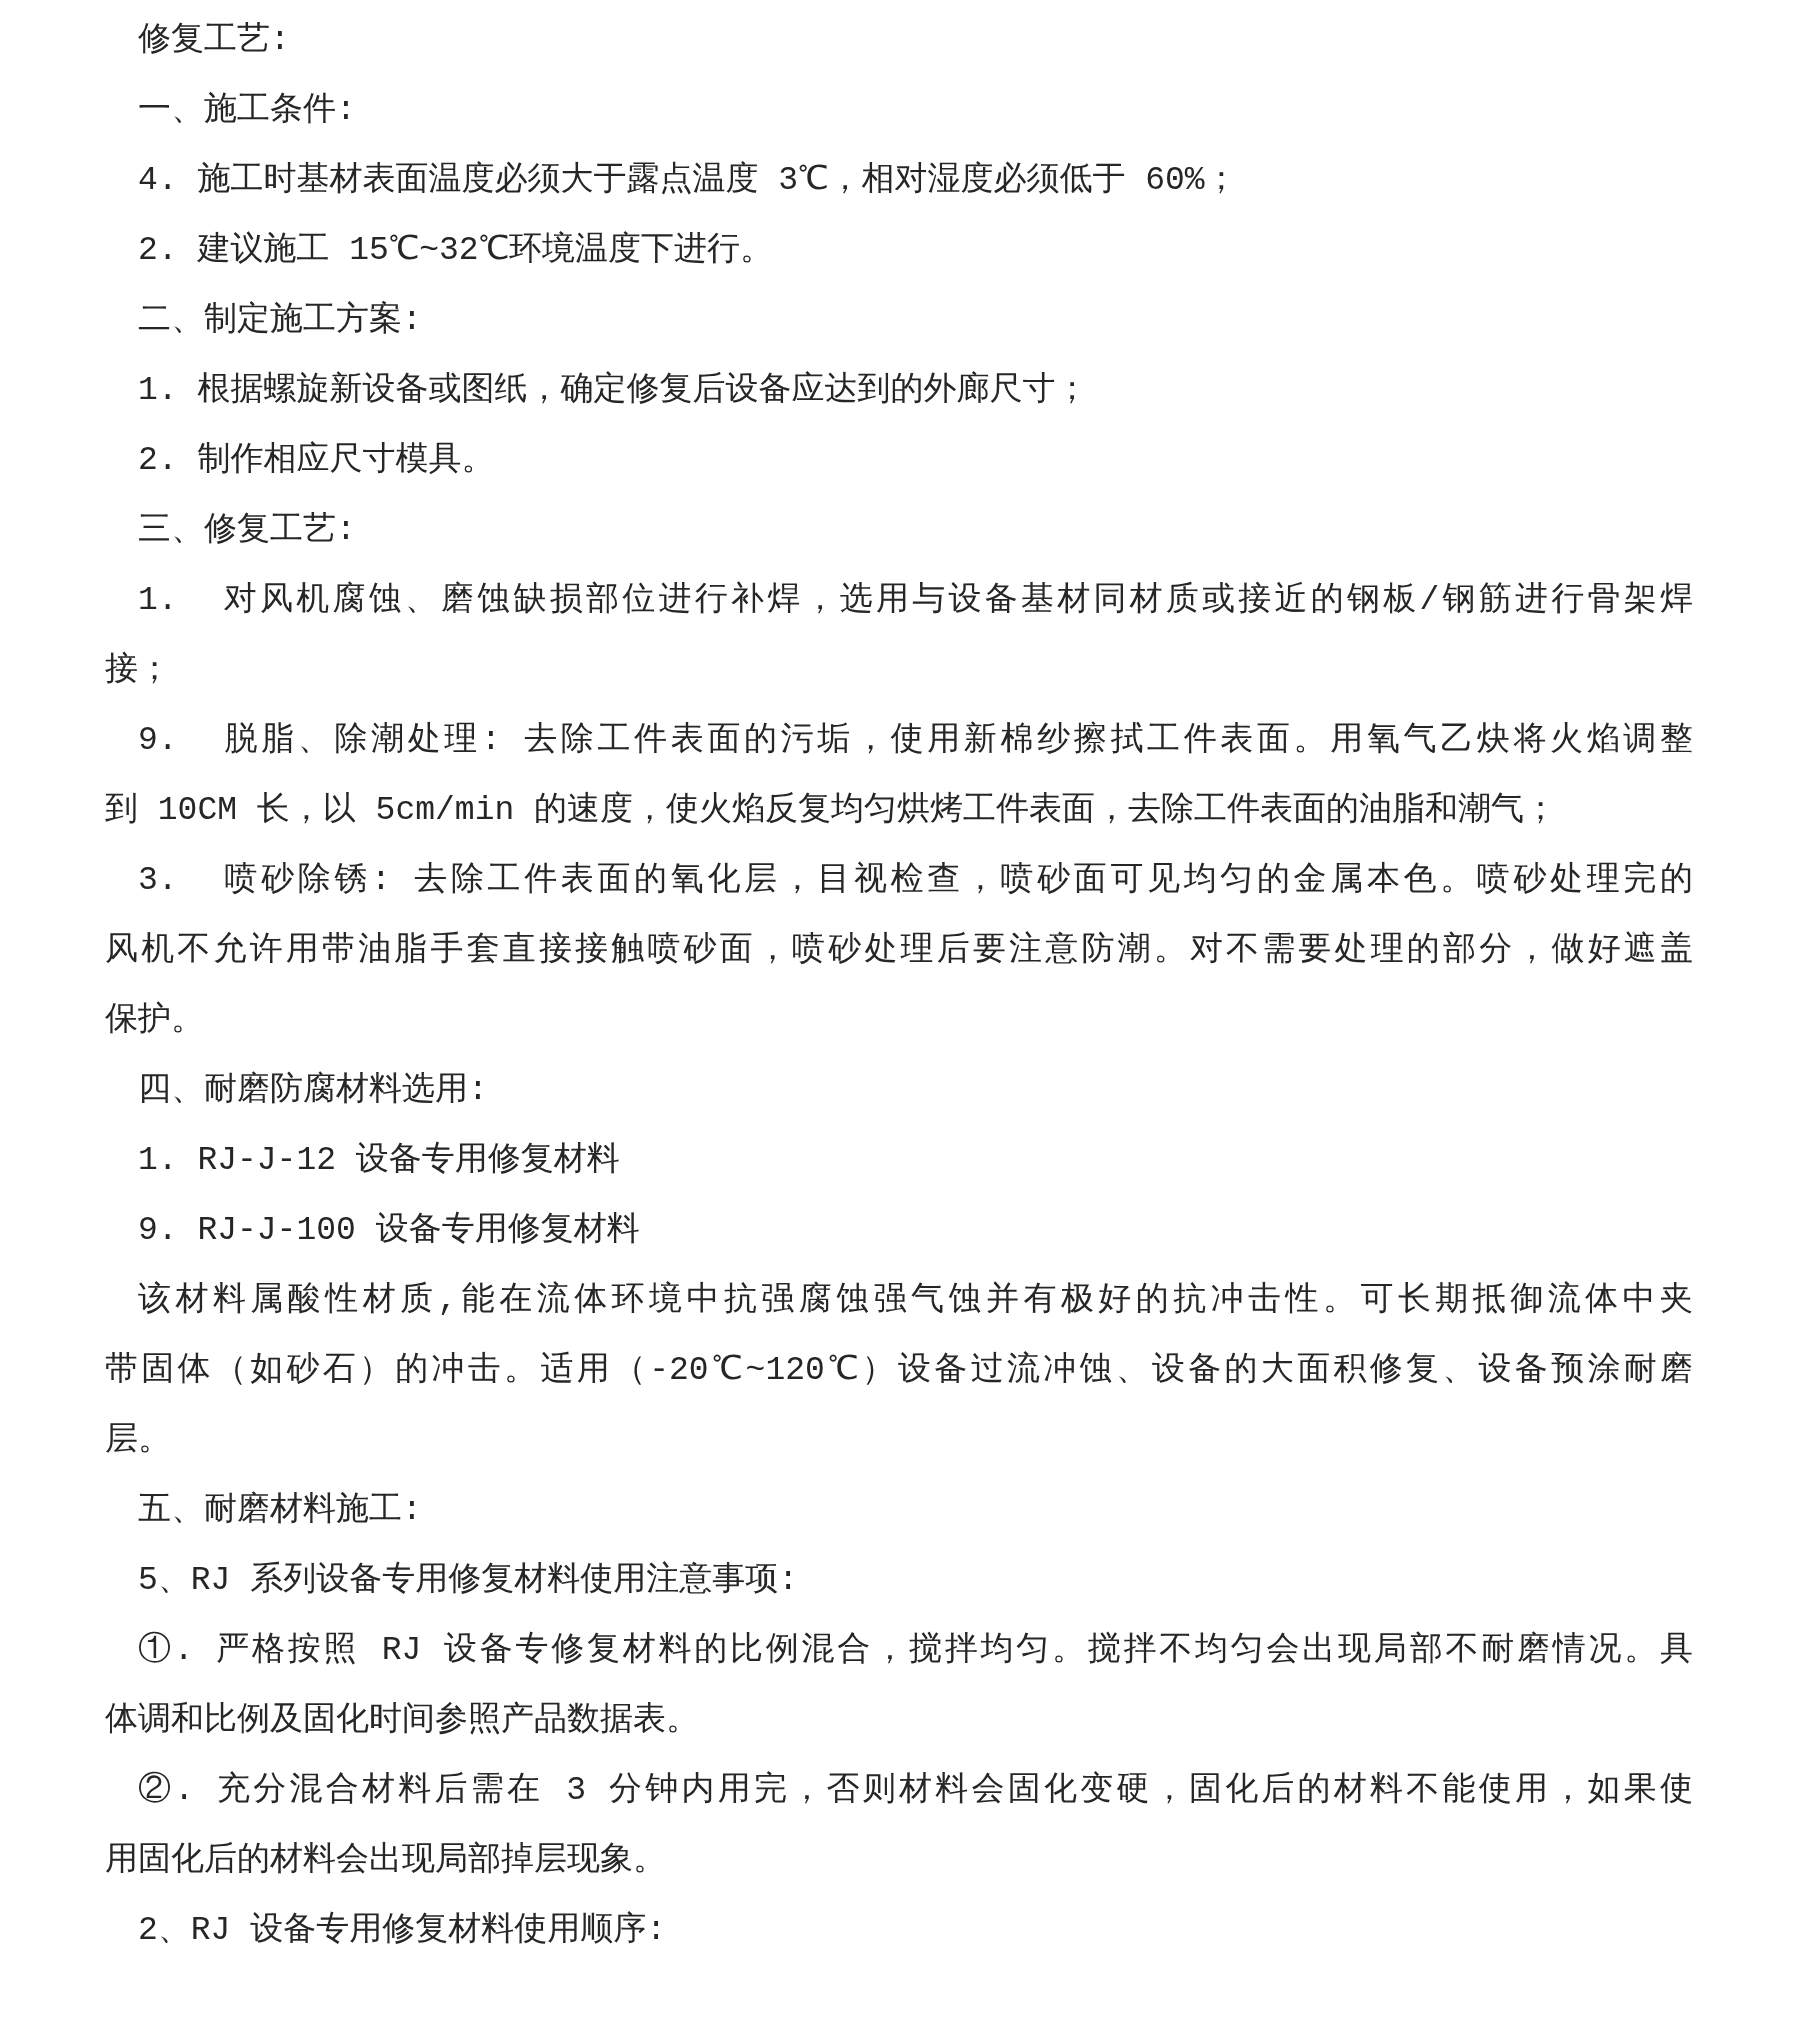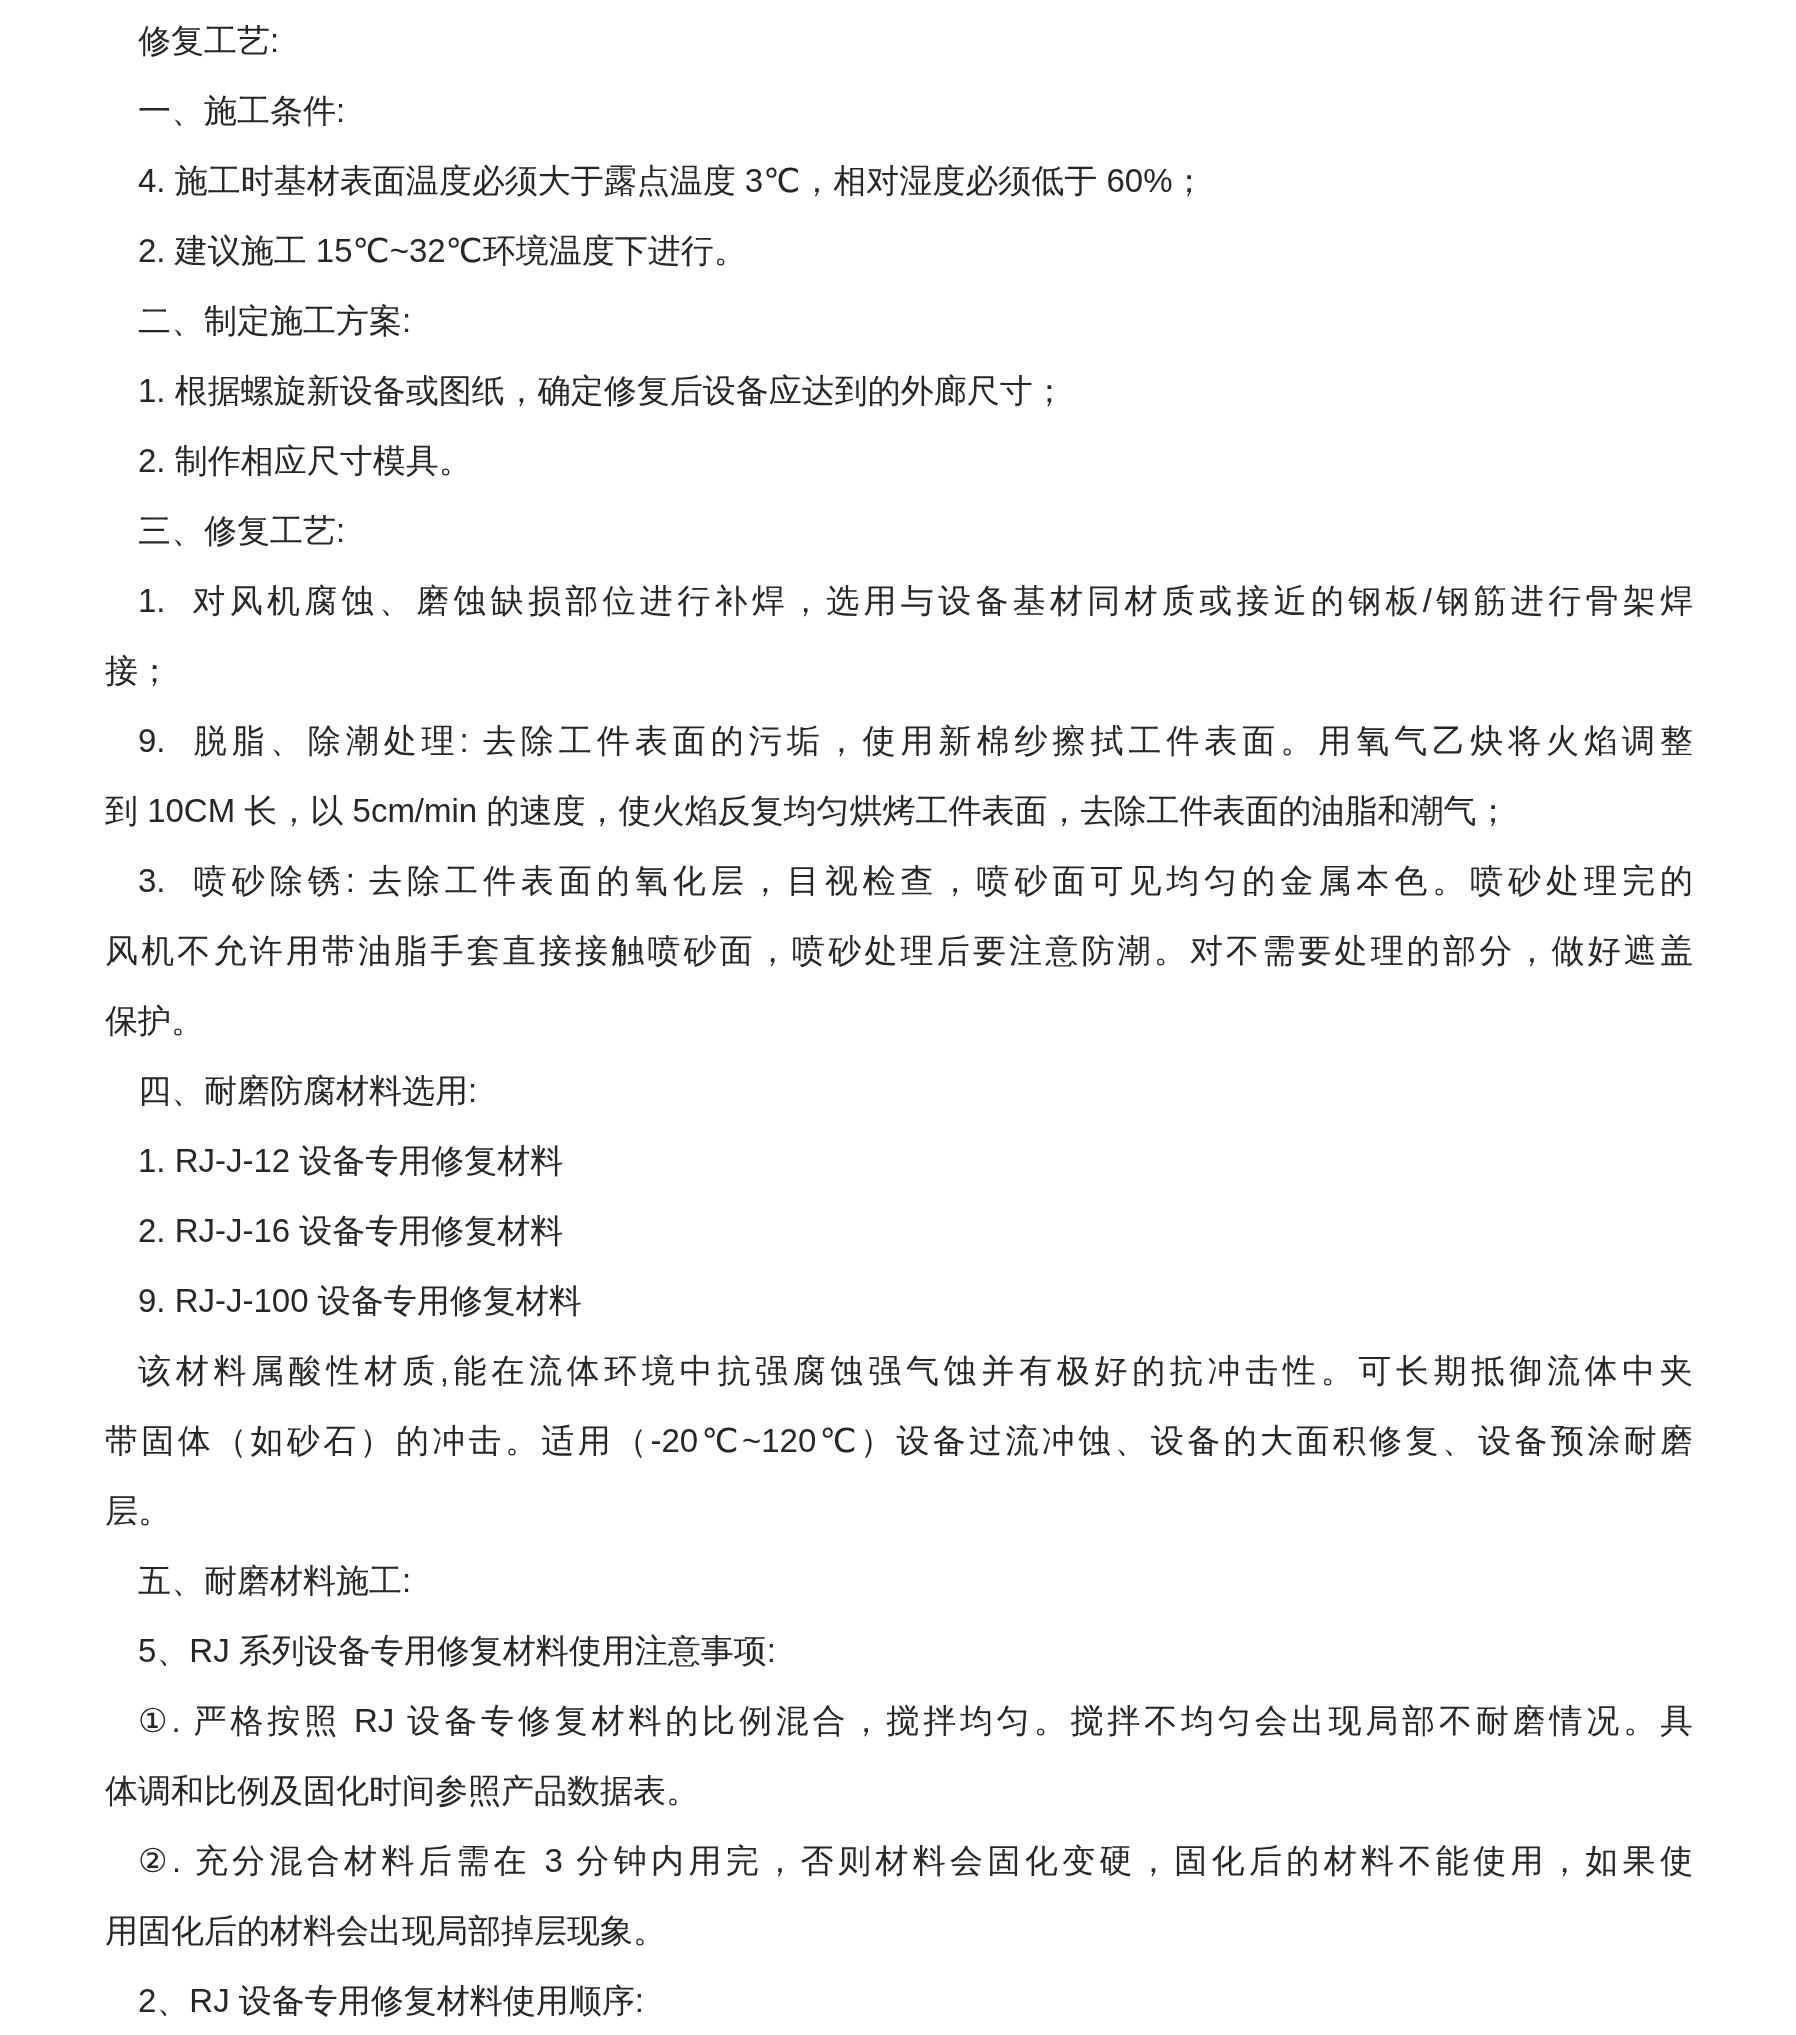--- a/index.html
+++ b/index.html
@@ -22,20 +22,21 @@
     width: 1797px;
     height: 2035px;
     padding: 5.8px 104px 0 105px;
     color: var(--text-color);
     font-size: 33px;
     line-height: 70px;
   }
   .line {
     white-space: pre-wrap;
     text-align: left;
+    font-family: Liberation Mono, monospace;
   }
   .line.indent {
     padding-left: 33px;
   }
   .line.stretch {
     text-align: justify;
     text-align-last: justify;
   }
 </style>
 </head>
@@ -52,21 +53,20 @@
     <div class="line indent">三、修复工艺:</div>
     <div class="line indent stretch">1.  对风机腐蚀、磨蚀缺损部位进行补焊，选用与设备基材同材质或接近的钢板/钢筋进行骨架焊</div>
     <div class="line">接；</div>
     <div class="line indent stretch">9.  脱脂、除潮处理: 去除工件表面的污垢，使用新棉纱擦拭工件表面。用氧气乙炔将火焰调整</div>
     <div class="line">到 10CM 长，以 5cm/min 的速度，使火焰反复均匀烘烤工件表面，去除工件表面的油脂和潮气；</div>
     <div class="line indent stretch">3.  喷砂除锈: 去除工件表面的氧化层，目视检查，喷砂面可见均匀的金属本色。喷砂处理完的</div>
     <div class="line stretch">风机不允许用带油脂手套直接接触喷砂面，喷砂处理后要注意防潮。对不需要处理的部分，做好遮盖</div>
     <div class="line">保护。</div>
     <div class="line indent">四、耐磨防腐材料选用:</div>
     <div class="line indent">1. RJ-J-12 设备专用修复材料</div>
-    <div class="line indent">2. RJ-J-16 设备专用修复材料</div>
     <div class="line indent">9. RJ-J-100 设备专用修复材料</div>
     <div class="line indent stretch">该材料属酸性材质,能在流体环境中抗强腐蚀强气蚀并有极好的抗冲击性。可长期抵御流体中夹</div>
     <div class="line stretch">带固体（如砂石）的冲击。适用（-20℃~120℃）设备过流冲蚀、设备的大面积修复、设备预涂耐磨</div>
     <div class="line">层。</div>
     <div class="line indent">五、耐磨材料施工:</div>
     <div class="line indent">5、RJ 系列设备专用修复材料使用注意事项:</div>
     <div class="line indent stretch">①. 严格按照 RJ 设备专修复材料的比例混合，搅拌均匀。搅拌不均匀会出现局部不耐磨情况。具</div>
     <div class="line">体调和比例及固化时间参照产品数据表。</div>
     <div class="line indent stretch">②. 充分混合材料后需在 3 分钟内用完，否则材料会固化变硬，固化后的材料不能使用，如果使</div>
     <div class="line">用固化后的材料会出现局部掉层现象。</div>

